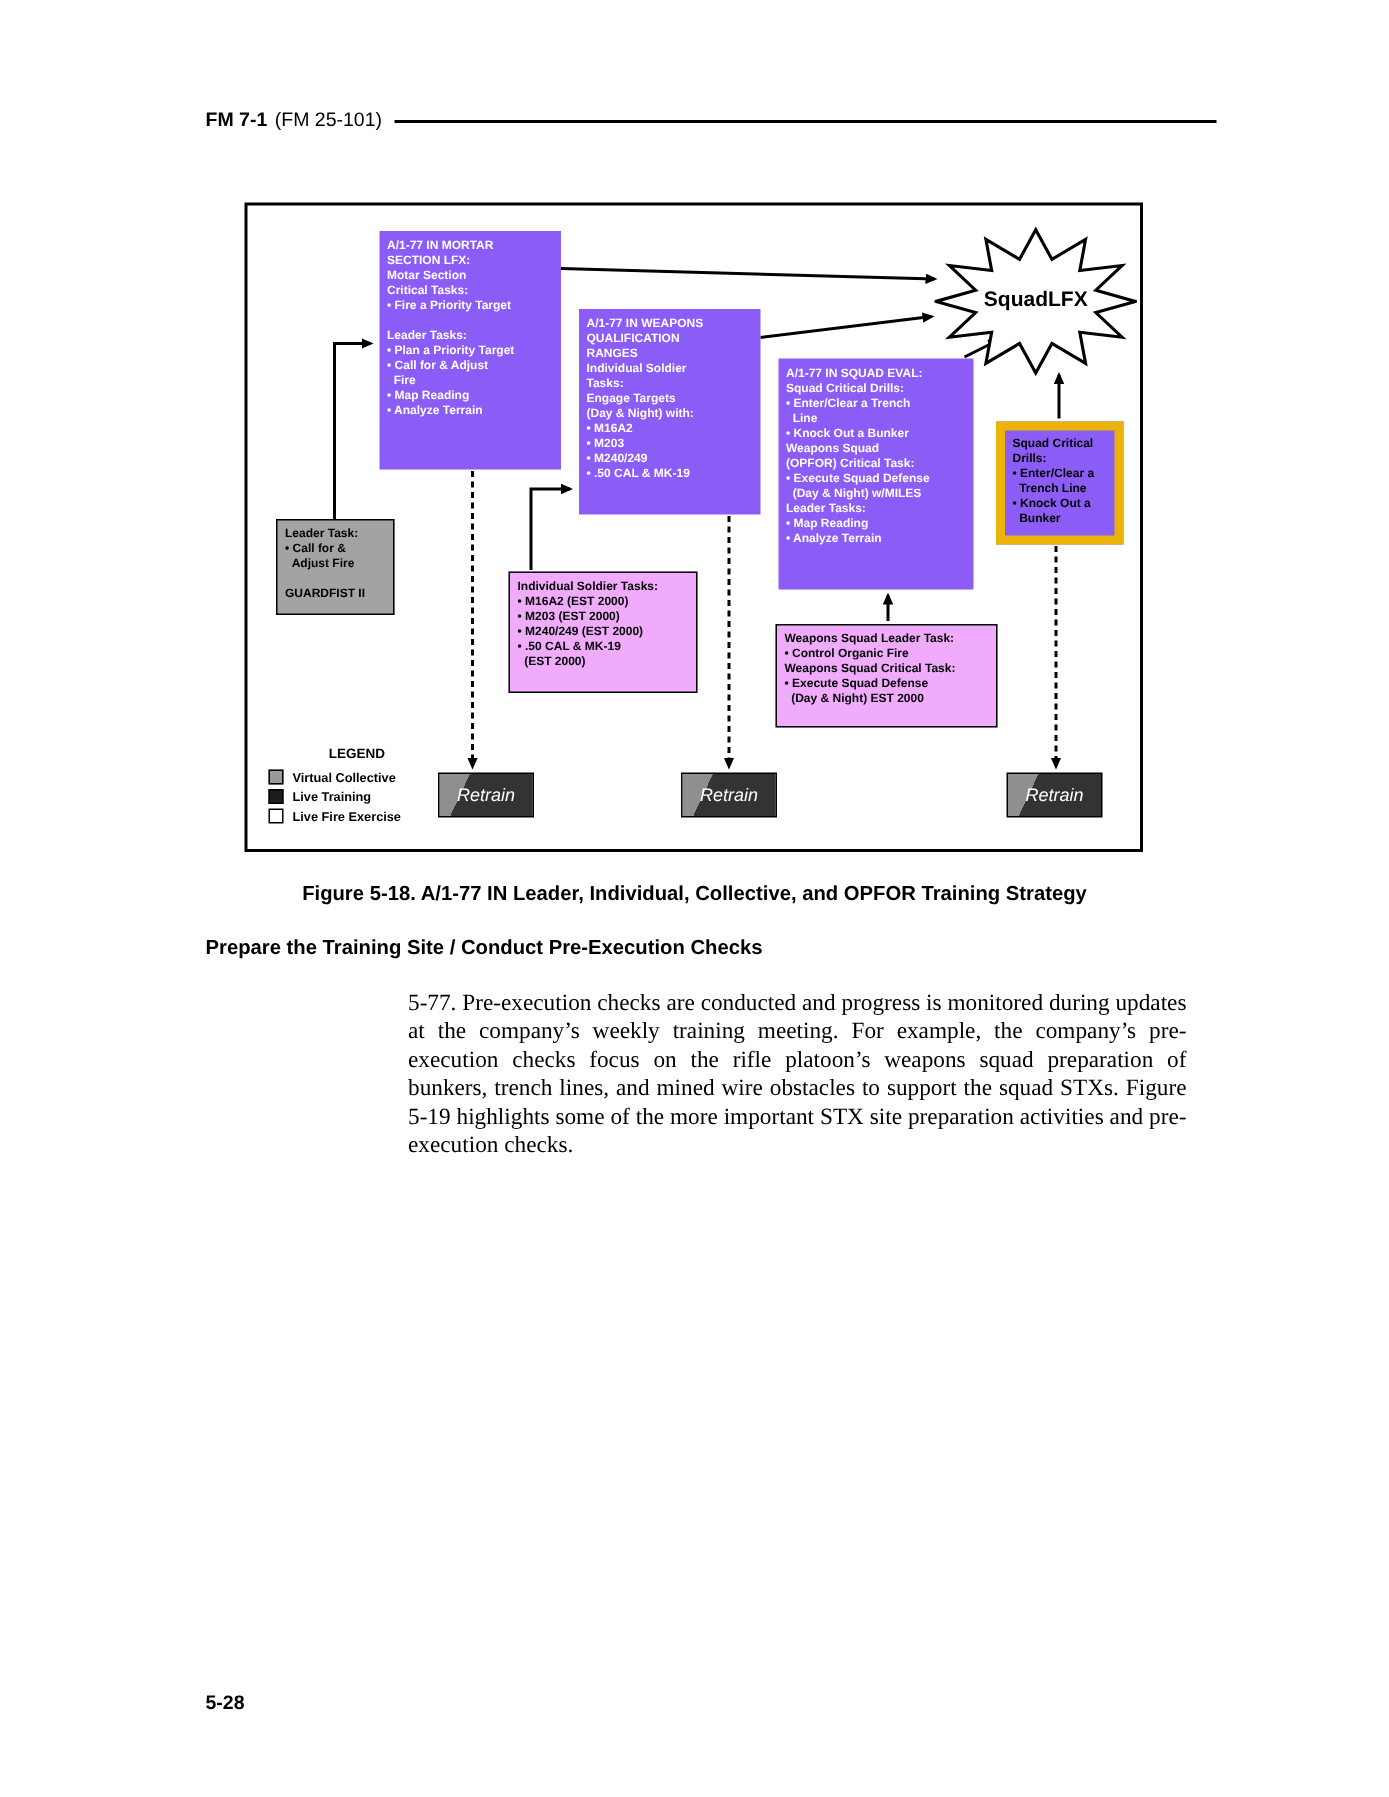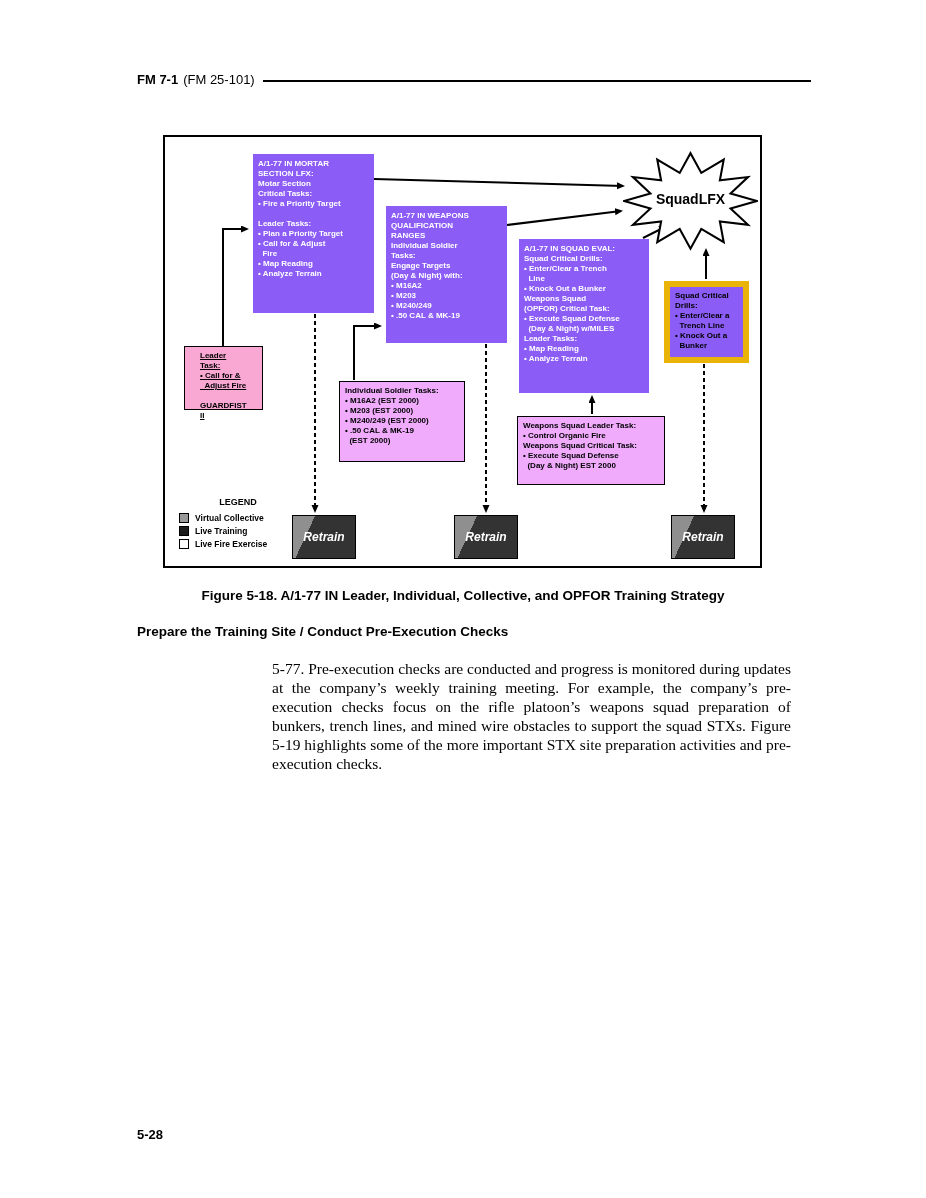--- a/index.html
+++ b/index.html
@@ -13,40 +13,40 @@
   .hdr-norm { margin-left:5px; }
   .hdr-rule { flex:1 1 auto; height:0; border-bottom:2px solid #000; margin-left:8px; transform:translateY(1px); }
 
   
   .figure { position:absolute; left:163px; top:135px; width:599px; height:433px; border:2px solid #000; background:#fff; }
   .arrows { position:absolute; left:0; top:0; width:595px; height:429px; }
 
   .box { position:absolute; white-space:pre-line; font-weight:bold; line-height:1.25; }
   .dark { background:#8b5cf6; color:#fff; font-size:8px; padding:5px 5px; }
   .graybox { background:#f0abfc; color:#000; font-size:8px; padding:4px 5px; border:1px solid #000; }
-  .lightgray { background:#f9a8d4; color:#000; font-size:8px; padding:4px 15px; border:1px solid #000;text-decoration:underline; }
+  .lightgray { background:#a3a3a3; color:#000; font-size:8px; padding:4px 5px; border:1px solid #000; }
   .whitebox { background:#8b5cf6; color:#000; font-size:8px; padding:4px 5px; border:6px solid #eab308; }
 
   .mortar    { left:88px;  top:17px;  width:121px; height:159px; }
   .weapons   { left:221px; top:69px;  width:121px; height:137px; }
   .squadeval { left:354px; top:102px; width:130px; height:154px; }
   .guardfist { left:19px;  top:209px; width:79px;  height:64px; }
   .est       { left:174px; top:244px; width:126px; height:81px; }
   .drills    { left:499px; top:144px; width:85px;  height:82px; }
   .wpnsquad  { left:352px; top:279px; width:148px; height:69px; }
 
   
   .starburst { position:absolute; left:458px; top:12px; width:135px; height:100px; }
   .starburst svg { position:absolute; inset:0; }
   .star-label { position:absolute; inset:0; display:flex; flex-direction:row; align-items:center; justify-content:center; font-weight:bold; font-size:14px; line-height:1.15; color:#000; }
 
   
-  .retrain { position:absolute; width:64px; height:44px; border:1px solid #000;
+  .retrain { position:absolute; width:64px; height:30px; border:1px solid #000;
              background:linear-gradient(115deg,#8f8f8f 0 27%,#333333 27%);
-             color:#fff; font-weight:bold; font-style:italic; font-size:12px;
+             color:#fff; font-weight:normal; font-style:italic; font-size:12px;
              display:flex; align-items:center; justify-content:center; }
   .r1 { left:127px; top:378px; }
   .r2 { left:289px; top:378px; }
   .r3 { left:506px; top:378px; }
 
   
   .legend { position:absolute; left:14px; top:360px; width:118px; font-size:8.5px; font-weight:bold; color:#000; }
   .legend-title { text-align:center; margin-bottom:6px; font-size:9px; }
   .legend-row { display:flex; align-items:center; gap:6px; margin-bottom:3px; }
   .swatch { width:10px; height:10px; border:1px solid #000; flex:0 0 auto; }

